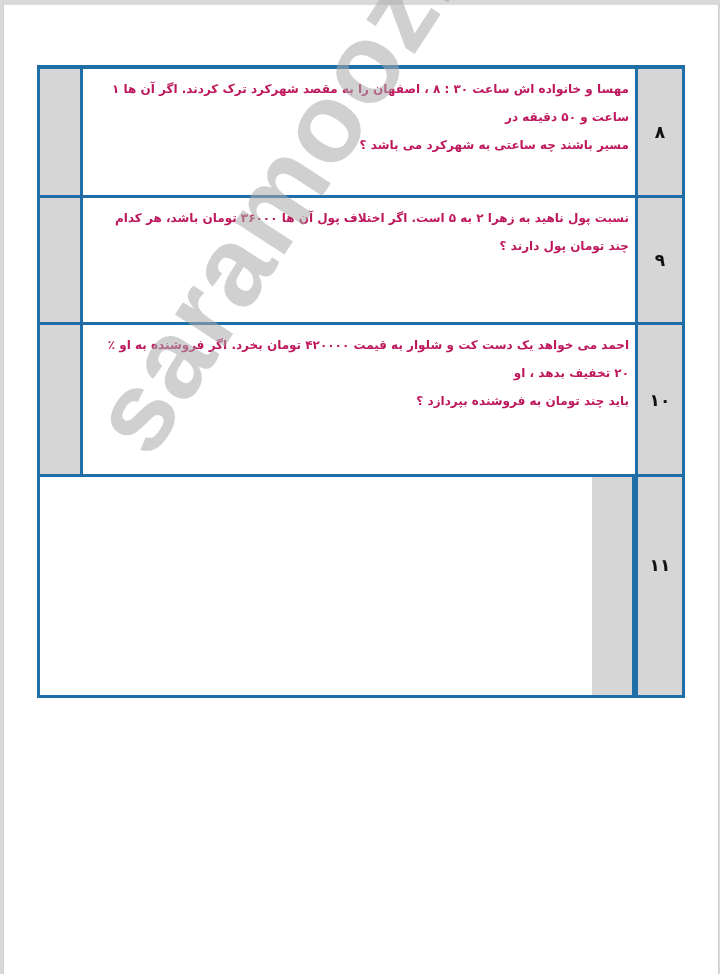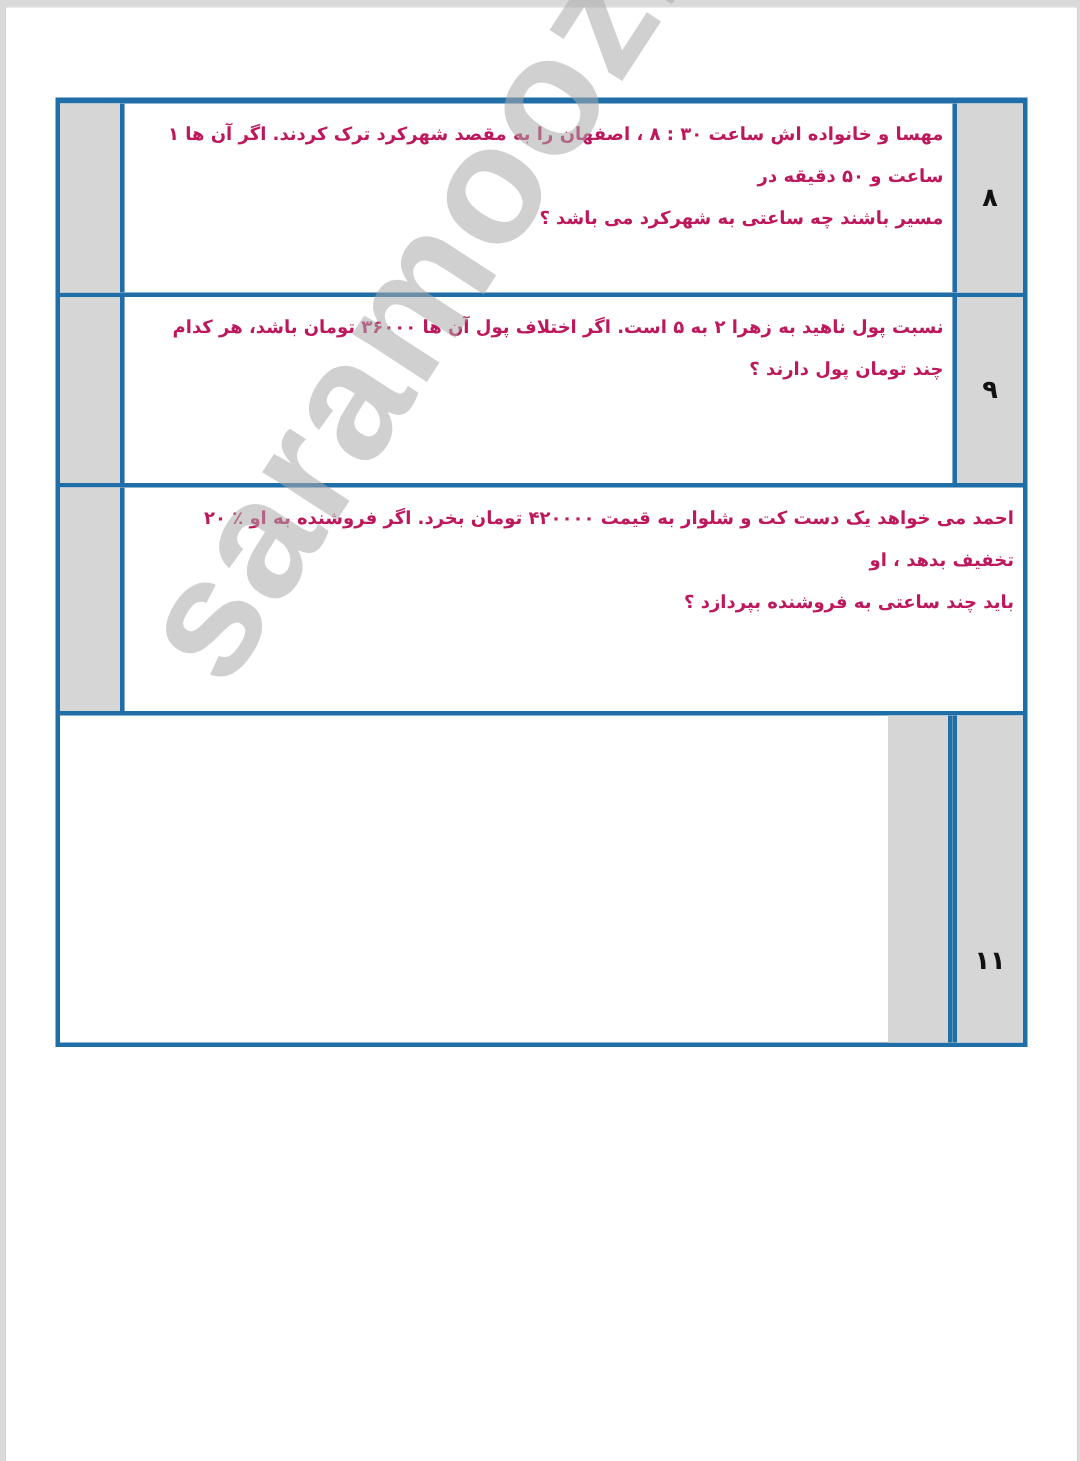--- a/index.html
+++ b/index.html
@@ -89,28 +89,29 @@
 
     <div class="row" style="height:127px;">
       <div class="num-cell">۹</div>
       <div class="q-cell">
         <div>نسبت پول ناهید به زهرا ۲ به ۵ است. اگر اختلاف پول آن ها ۳۶۰۰۰ تومان باشد، هر کدام چند تومان پول دارند ؟</div>
       </div>
       <div class="score-cell"></div>
     </div>
 
     <div class="row" style="height:152px;">
+      <div class="num-cell">۱۰</div>
       <div class="q-cell">
         <div>احمد می خواهد یک دست کت و شلوار به قیمت ۴۲۰۰۰۰ تومان بخرد. اگر فروشنده به او ٪ ۲۰ تخفیف بدهد ، او</div>
-        <div>باید چند ساعتی به فروشنده بپردازد ؟</div>
+        <div>باید چند تومان به فروشنده بپردازد ؟</div>
       </div>
       <div class="score-cell"></div>
     </div>
 
     <div class="row" style="height:218px;">
-      <div class="num-cell" style="align-items:flex-end; padding-bottom:44px;">۱۱</div>
+      <div class="num-cell" style="align-items:flex-end; padding-bottom:120px;">۱۱</div>
       <div class="score-cell"></div>
     </div>
 
   </div>
 
   <div class="watermark">saramooz.com</div>
 </div>
 
 </body></html>

